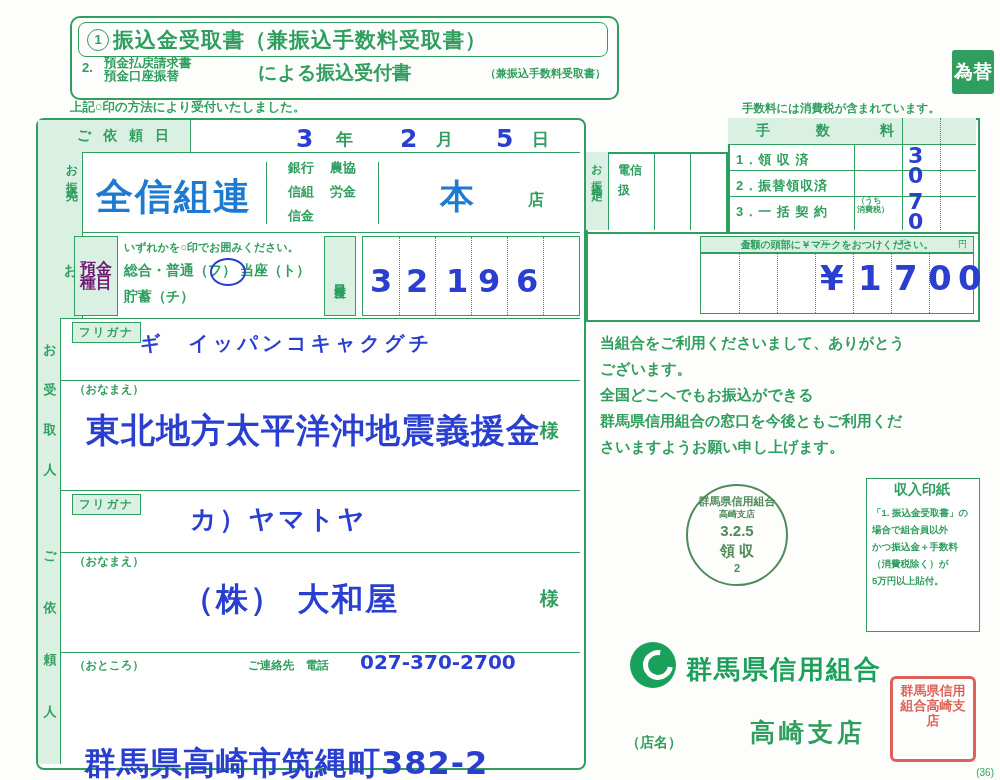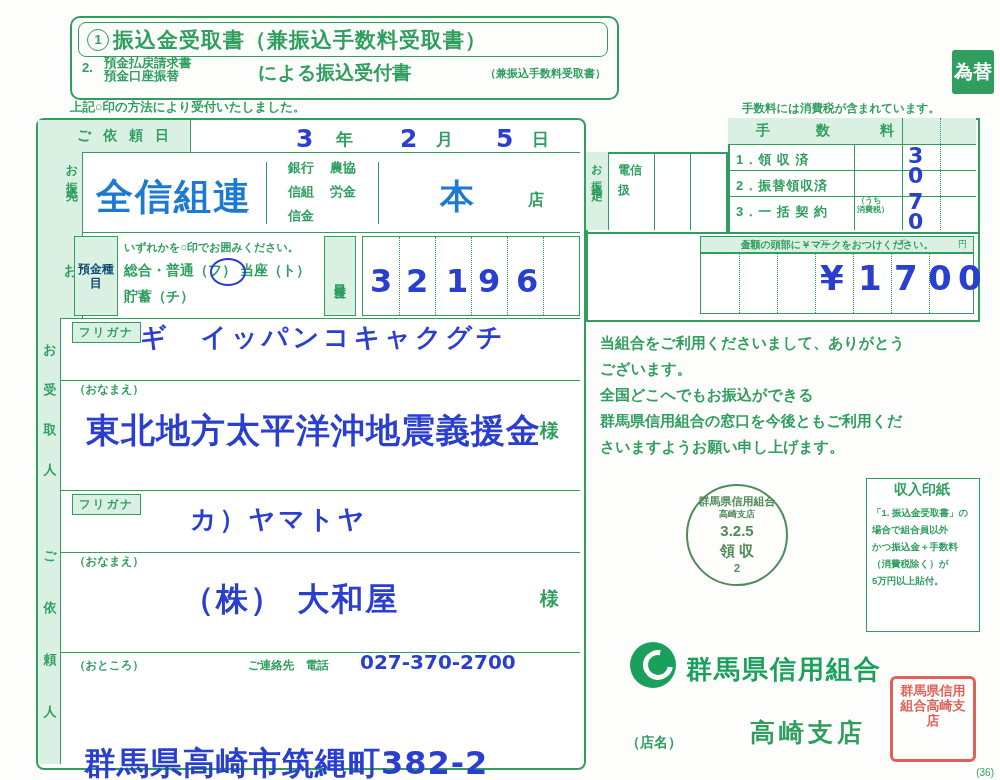--- a/index.html
+++ b/index.html
@@ -104,21 +104,21 @@
   }
   #bank-kind {
     left: 268px; top: 156px; width: 108px; height: 72px;
     font-size: 13px; color: #2f9e5e; font-weight: 700; line-height: 24px; margin-left: 20px;
   }
   
   #row-acct { left: 60px; top: 232px; width: 520px; height: 86px; border-bottom: 1.5px solid #2f9e5e;}
   #acct-kind-label {
     left: 74px; top: 236px; width: 42px; height: 78px;
     background: #d9f0e2; border: 1px solid #2f9e5e;
-    font-size: 12px; color: #0c4a6e; font-weight: 700;
+    font-size: 16px; color: #701a75; font-weight: 700;
     display: flex; align-items: center; justify-content: center; text-align: center;
     line-height: 14px;
   }
   #acct-no-label {
     left: 324px; top: 236px; width: 30px; height: 78px;
     background: #d9f0e2; border: 1px solid #2f9e5e;
     font-size: 12px; color: #2f9e5e; font-weight: 700;
     display: flex; align-items: center; justify-content: center; text-align: center;
     line-height: 14px;
   }
@@ -392,21 +392,21 @@
   <div class="abs hand" style="left:820px;top:258px;font-size:34px;">¥</div>
   <div class="abs hand" style="left:858px;top:258px;font-size:34px;">1</div>
   <div class="abs hand" style="left:894px;top:258px;font-size:34px;">7</div>
   <div class="abs hand" style="left:928px;top:258px;font-size:34px;">0</div>
   <div class="abs hand" style="left:958px;top:258px;font-size:34px;">0</div>
 
   <div class="abs" style="left:40px;top:330px;width:20px;text-align:center;font-size:13px;color:#2f9e5e;font-weight:700;line-height:40px;">お<br>受<br>取<br>人</div>
 
   <div class="abs" id="row-furi1"></div>
   <div class="abs furi-tag" style="left:72px;top:322px;">フリガナ</div>
-  <div class="abs hand" style="left:140px;top:320px;font-size:26px;letter-spacing:4px;">ギ　イッパンコキャクグチ</div>
+  <div class="abs hand" style="left:140px;top:330px;font-size:20px;letter-spacing:4px;">ギ　イッパンコキャクグチ</div>
 
   <div class="abs" id="row-name1"></div>
   <div class="abs onamae" style="left:74px;top:382px;">（おなまえ）</div>
   <div class="abs hand" style="left:86px;top:408px;font-size:34px;letter-spacing:1px;">東北地方太平洋沖地震義援金</div>
   <div class="abs sama" style="left:540px;top:418px;">様</div>
 
   <div class="abs" style="left:40px;top:530px;width:20px;text-align:center;font-size:13px;color:#2f9e5e;font-weight:700;line-height:52px;">ご<br>依<br>頼<br>人</div>
 
   <div class="abs" id="row-furi2"></div>
   <div class="abs furi-tag" style="left:72px;top:494px;">フリガナ</div>

